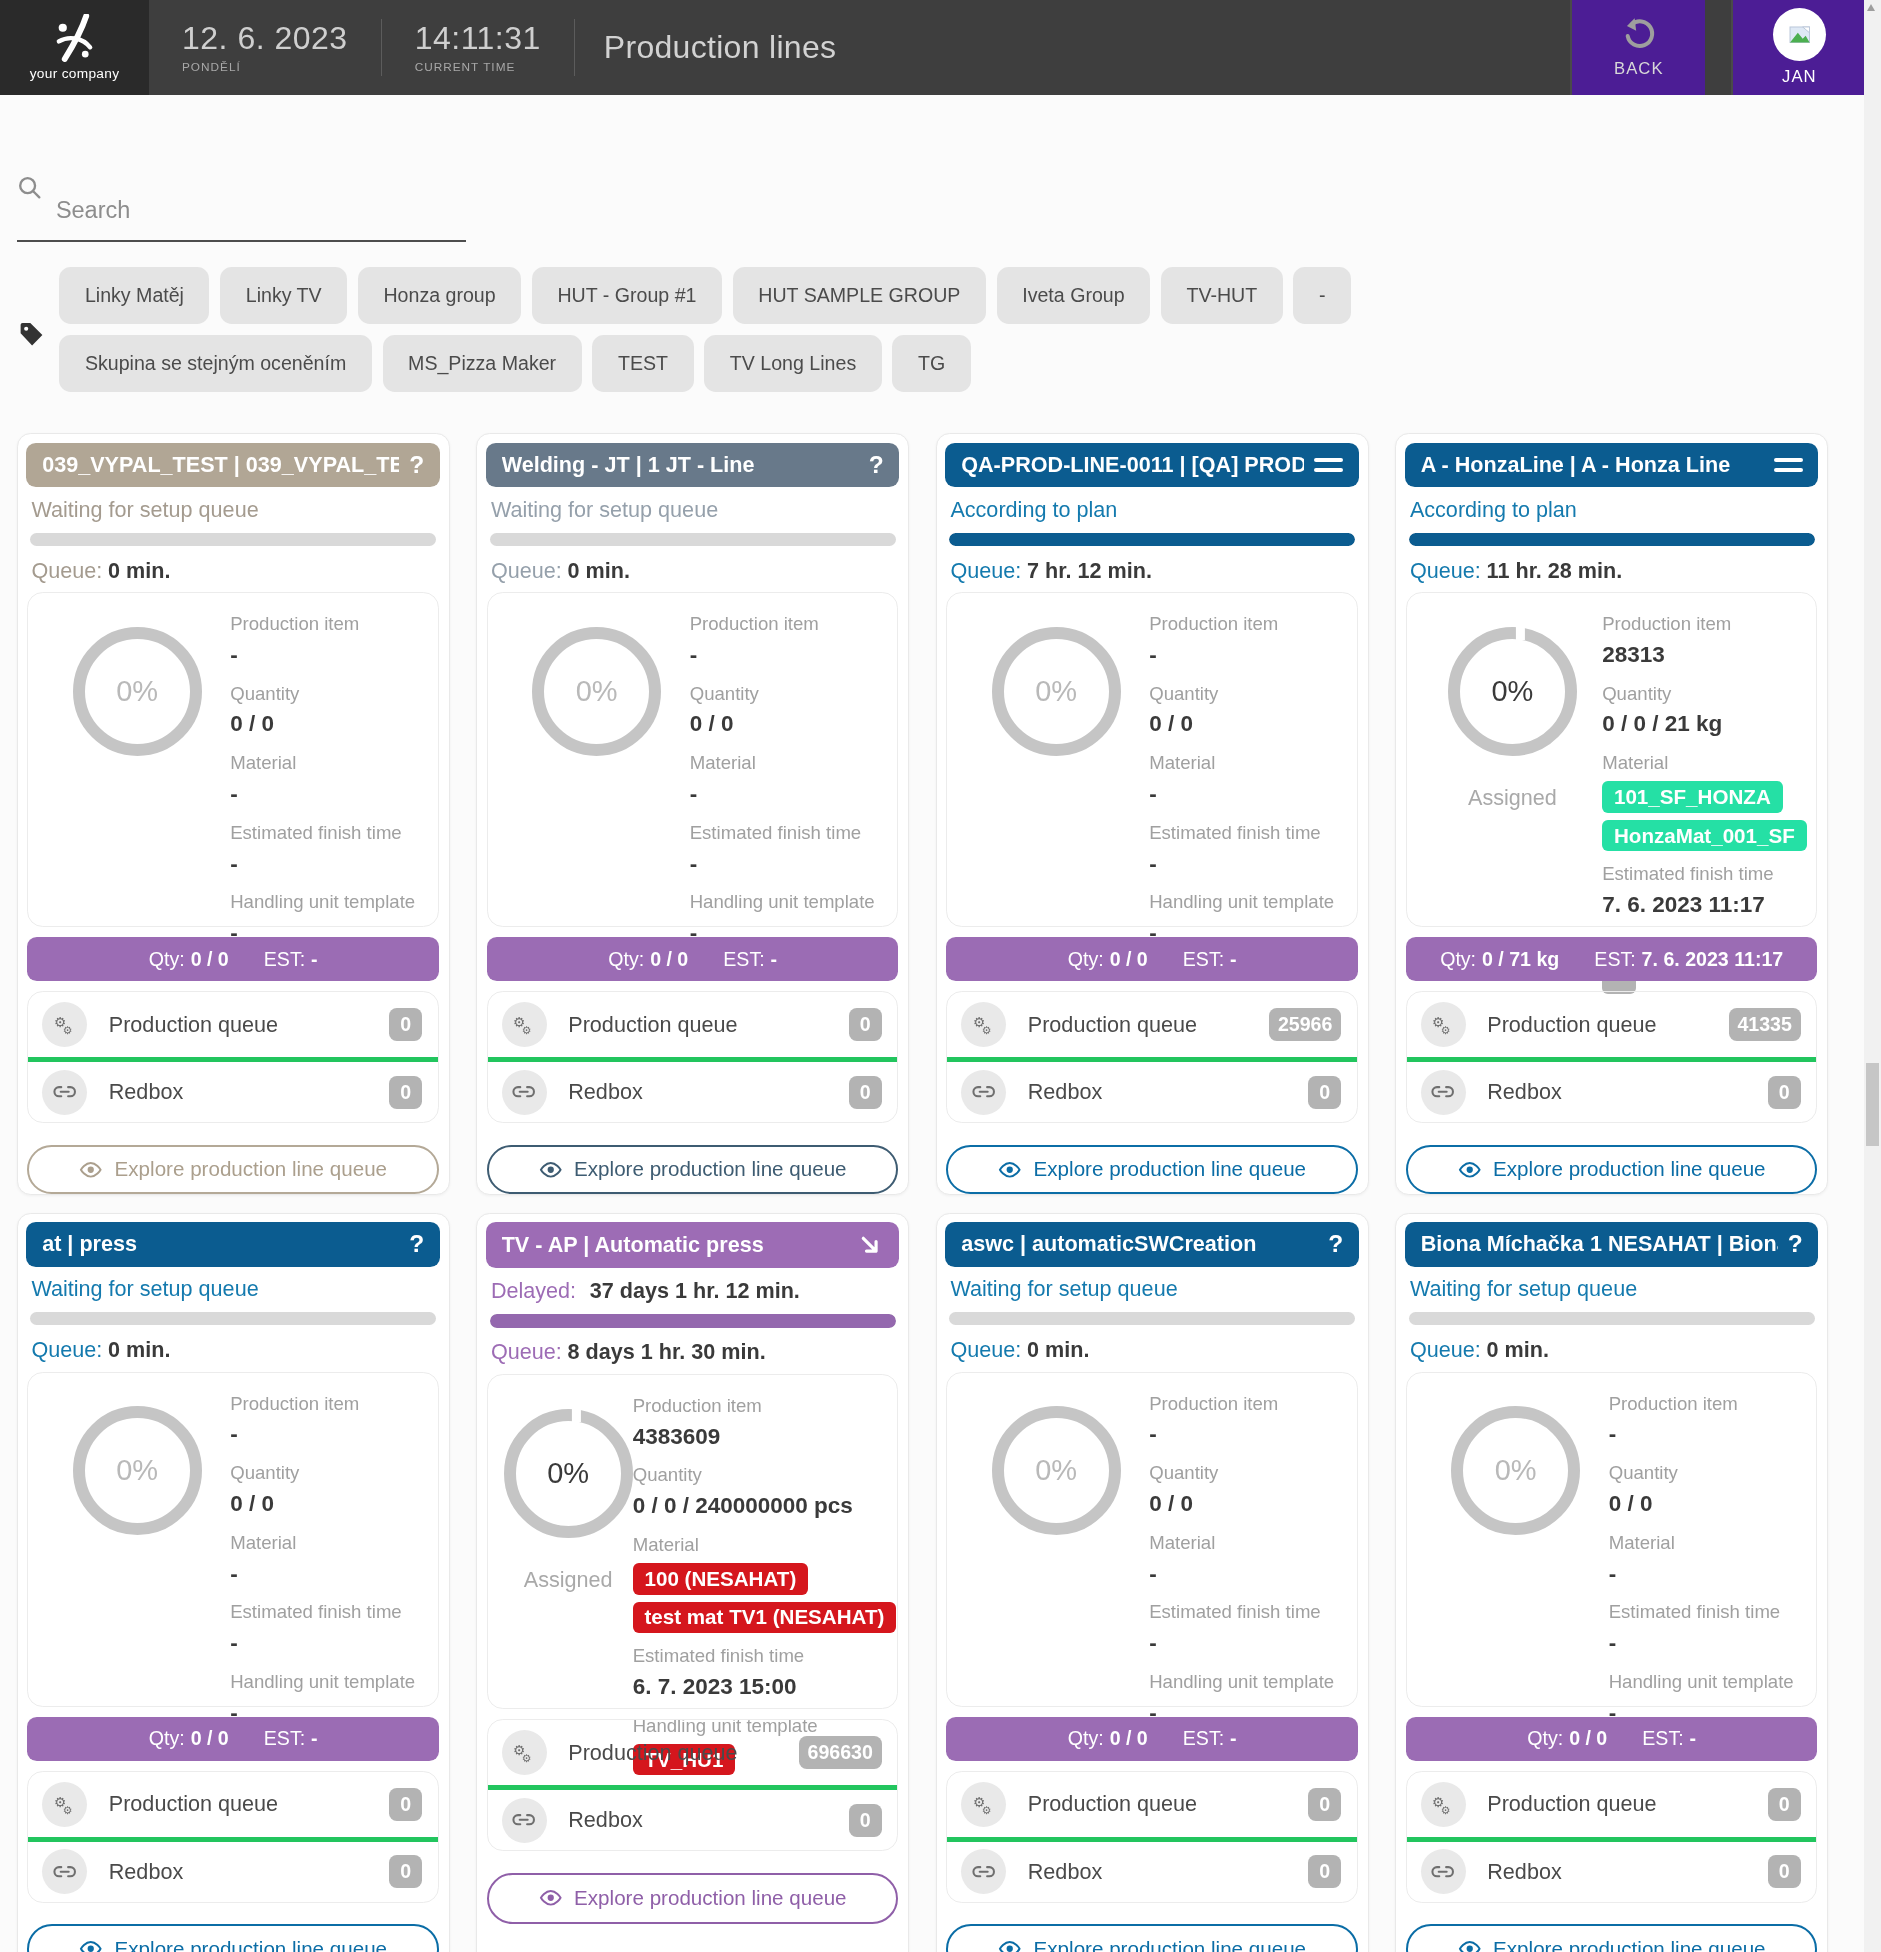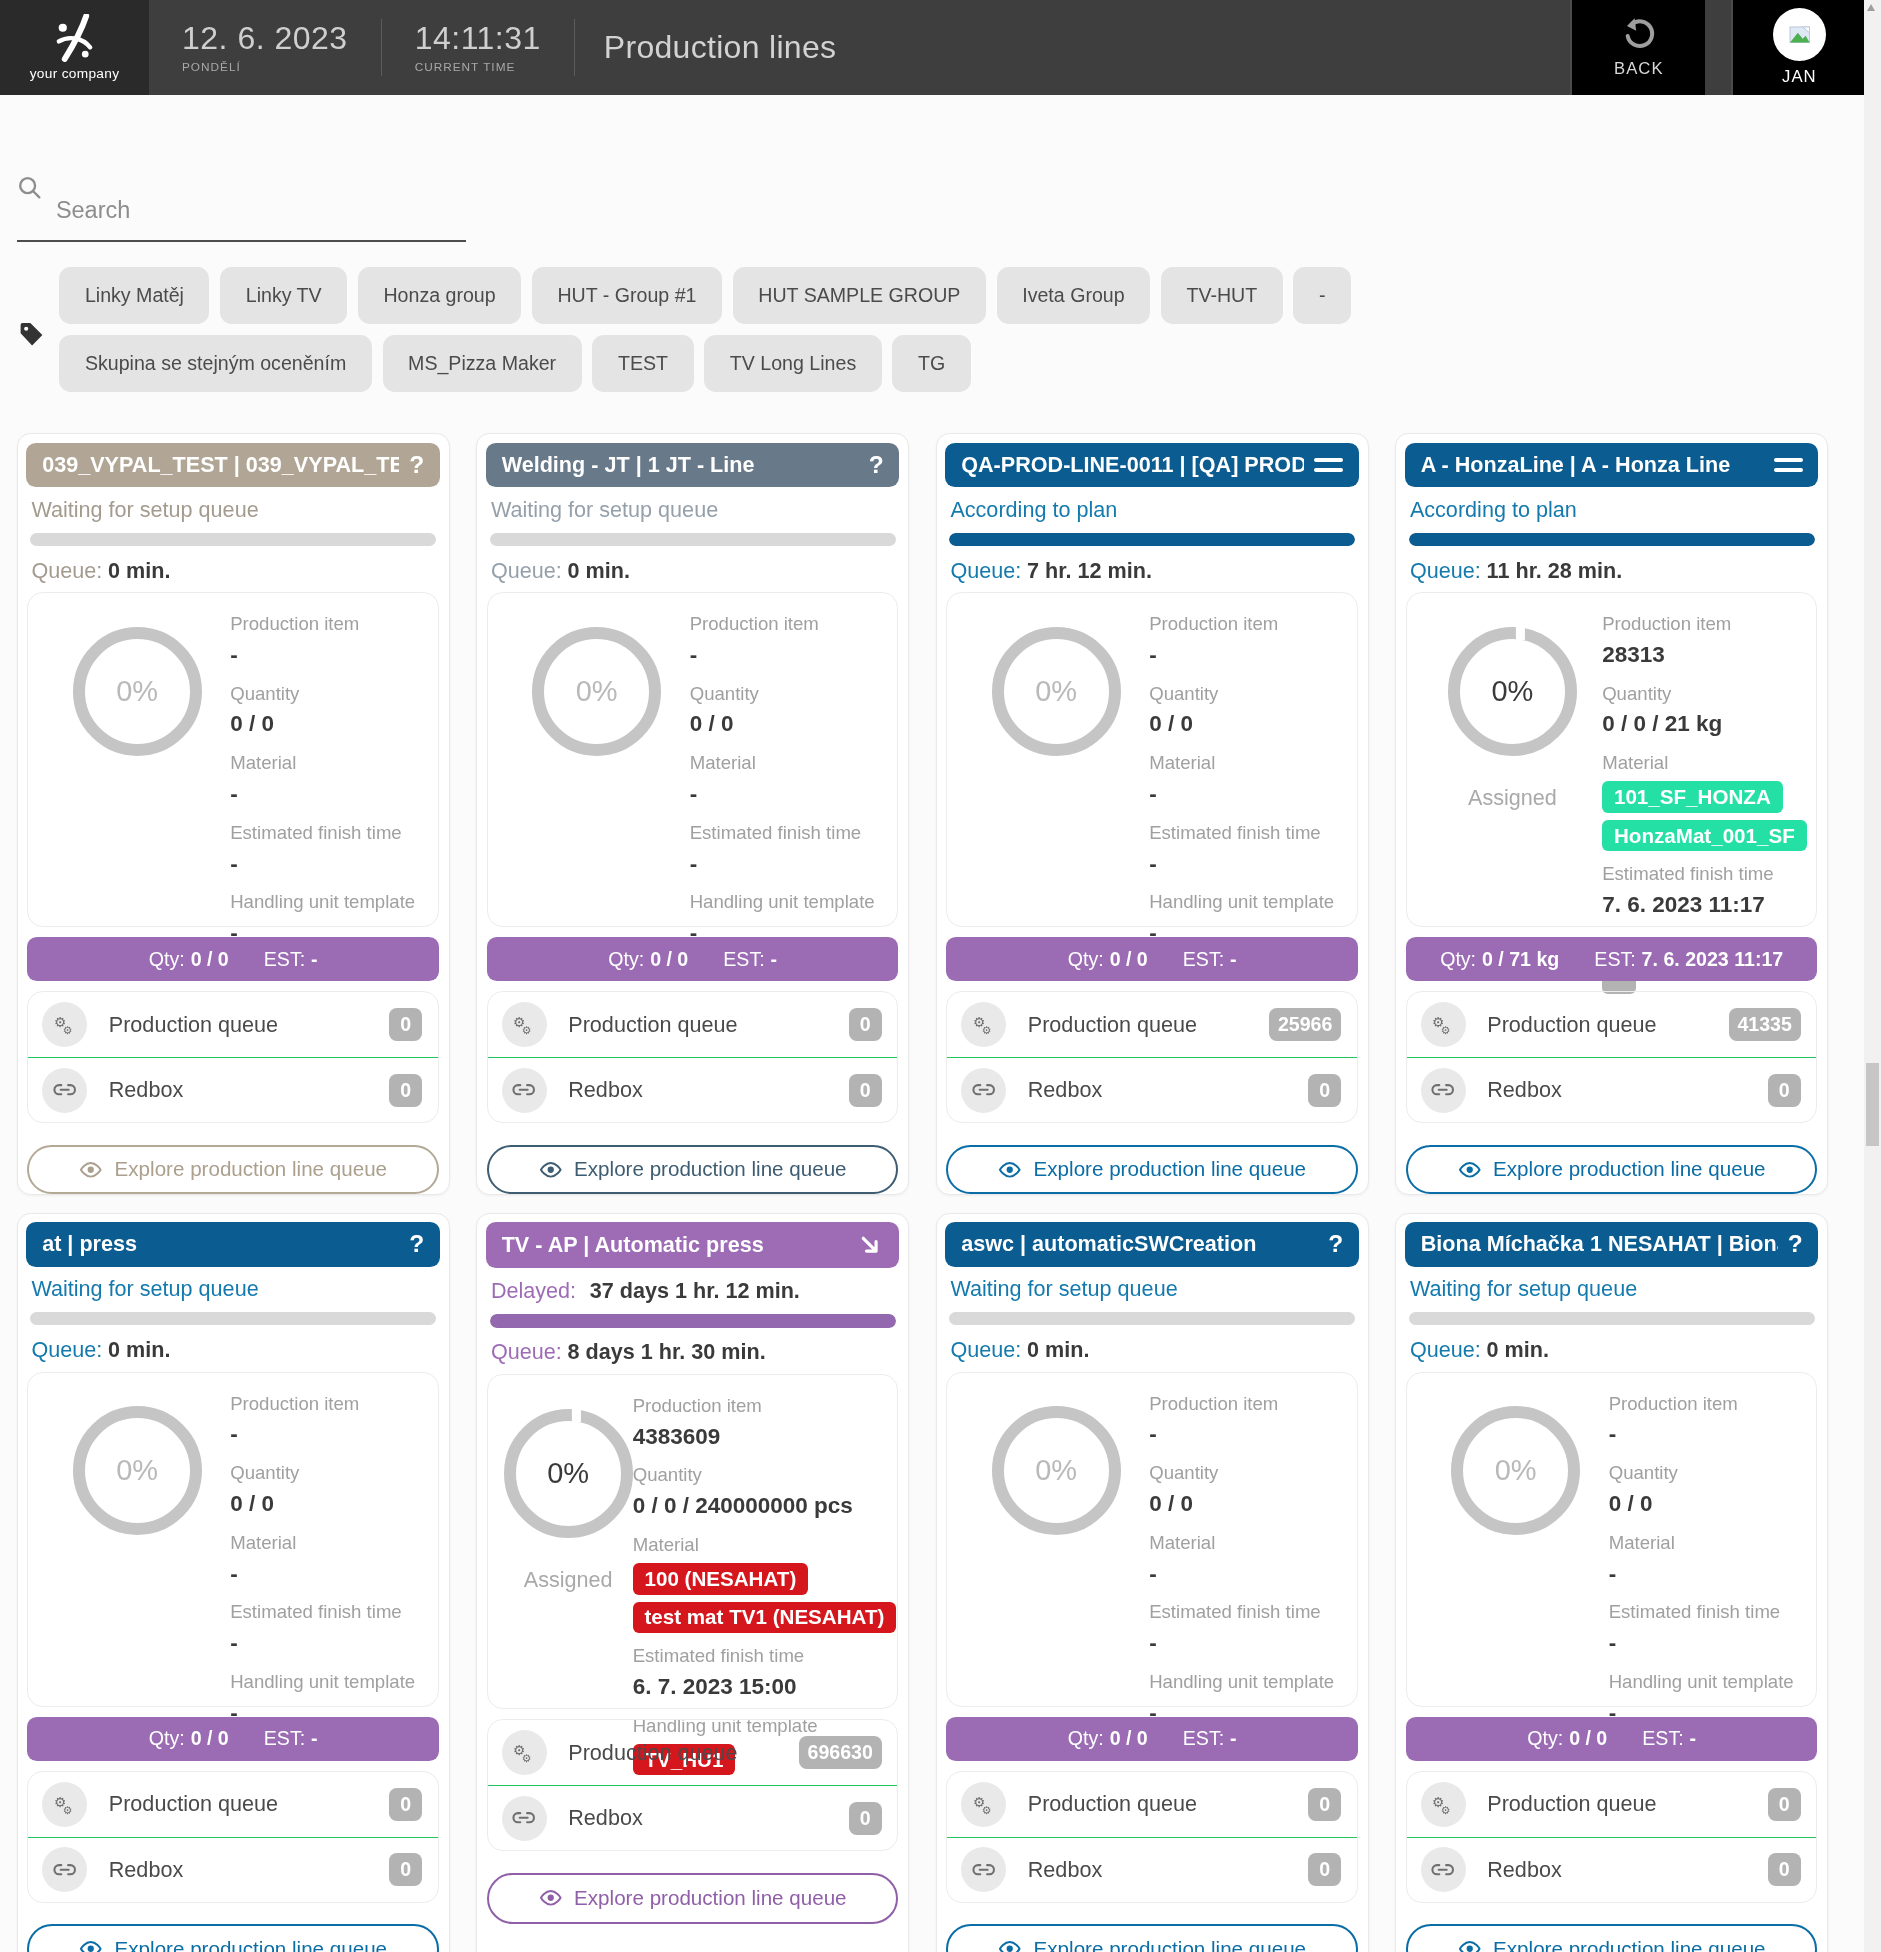--- a/index.html
+++ b/index.html
@@ -10,21 +10,21 @@
   .appbar { position:relative; width:1882px; height:95px; background:#3e3e3e; display:flex; align-items:stretch; }
   .logo-block { width:149px; background:#2a2a2a; display:flex; flex-direction:column; align-items:center; justify-content:center; gap:3.9px; }
   .logo-block svg { display:block; }
   .logo-caption { color:#fff; font-size:13.7px; letter-spacing:0.3px; }
   .hdr-group { display:flex; flex-direction:column; justify-content:center; padding:0 33px; }
   .hdr-big { font-size:32px; color:#cfcfcf; letter-spacing:0.5px; line-height:1.1; }
   .hdr-small { font-size:11.8px; color:#a8a8a8; letter-spacing:1px; margin-top:2.9px; }
   .hdr-divider { width:1px; background:#5c5c5c; height:57px; align-self:center; }
   .hdr-title { font-size:32px; color:#d2d2d2; align-self:center; padding-left:29px; letter-spacing:0.3px; }
   .hdr-right { margin-left:auto; display:flex; align-items:stretch; }
-  .hdr-btn { width:135px; background:#000000; border-left:2px solid #4a4a4a; display:flex; flex-direction:column; align-items:center; justify-content:center; gap:5.9px; cursor:pointer; }
+  .hdr-btn { width:135px; background:#4c1d95; border-left:2px solid #4a4a4a; display:flex; flex-direction:column; align-items:center; justify-content:center; gap:5.9px; cursor:pointer; }
   .hdr-btn-label { color:#d8d8d8; font-size:16.7px; letter-spacing:1px; }
   .avatar-circle { width:53px; height:53px; border-radius:50%; background:#fff; display:flex; align-items:center; justify-content:center; }
 
   
   .scrollbar { position:absolute; top:0; right:0; width:16.7px; height:1952px; background:#f1f1f1; z-index:50; }
   .scrollbar .arrow { position:absolute; top:3.9px; left:2.9px; width:0; height:0; border-left:4.9px solid transparent; border-right:4.9px solid transparent; border-bottom:7.8px solid #9e9e9e; }
   .scrollbar .thumb { position:absolute; top:1063px; left:2px; width:12.7px; height:83px; background:#c6c6c6; }
 
   
   .search-wrap { margin:57px 0 0 16.7px; width:449px; border-bottom:2px solid #4d4d4d; display:flex; align-items:center; gap:13.7px; padding-bottom:15.7px; }
@@ -65,21 +65,21 @@
   .pill-badge { color:#fff; font-weight:bold; font-size:20.6px; border-radius:5.9px; padding:3.9px 11.8px; white-space:nowrap; }
   .pill-green { background:#25e0a5; }
   .pill-red { background:#d5161d; }
   .pill-gray { background:#b3b3b3; padding:3.9px 13.7px; }
 
   .qty-bar { margin:9.8px 9.8px 0 9.8px; height:46px; border-radius:9.8px; background:#9b6cb4; display:flex; align-items:center; justify-content:center; gap:35px; color:#fff; font-size:19.6px; }
   .qty-bar b { font-weight:bold; margin-left:5.9px; }
 
   .rows-panel { margin:9.8px 9.8px 0 9.8px; border:1px solid #ececec; border-radius:15.7px; }
   .q-row { height:65px; display:flex; align-items:center; padding:0 15.7px 0 13.7px; gap:21.6px; }
-  .q-row + .q-row { border-top:1px solid #22c55e; }
+  .q-row + .q-row { border-top:5px solid #22c55e; }
   .q-icon { width:45px; height:45px; border-radius:50%; background:#e9e9e9; display:flex; align-items:center; justify-content:center; color:#6f6f6f; flex:0 0 auto; }
   .q-label { font-size:21.6px; color:#4a4a4a; flex:1; }
   .count-badge { background:#b3b3b3; color:#fff; font-weight:bold; font-size:19.6px; border-radius:7.8px; min-width:33px; height:33px; display:flex; align-items:center; justify-content:center; padding:0 8.8px; }
 
   .explore-btn { margin:21.6px 9.8px 0 9.8px; height:51px; border-radius:25.5px; background:#fff; border:2px solid; display:flex; align-items:center; justify-content:center; gap:11.8px; font-size:20.6px; cursor:pointer; font-family:"Liberation Sans", sans-serif; }
 
   
   .t-tan .card-head { background:#b1a695; }
   .t-tan .status-label, .t-tan .queue-label { color:#a49b8f; }
   .t-tan .explore-btn { border-color:#b4a997; color:#ab9f8d; }

